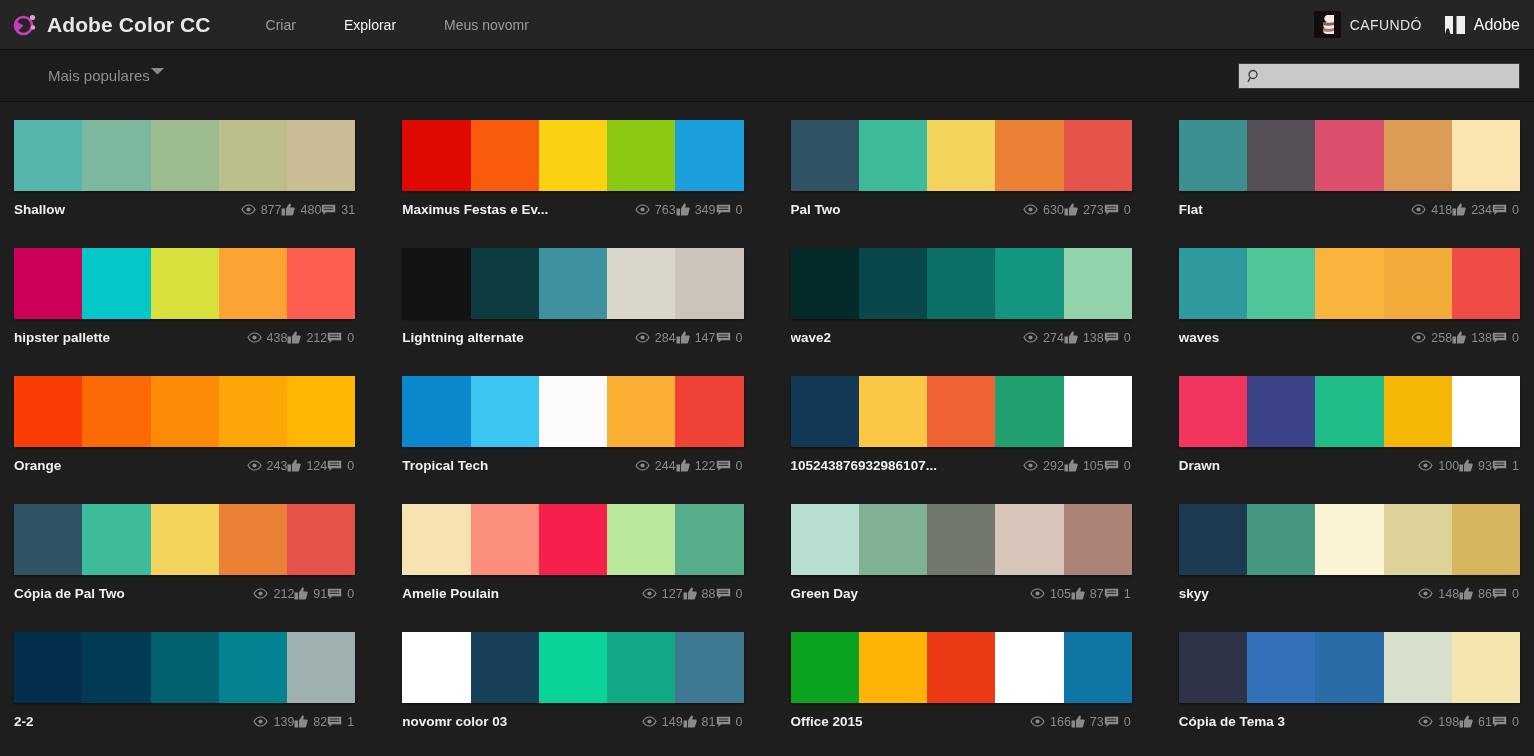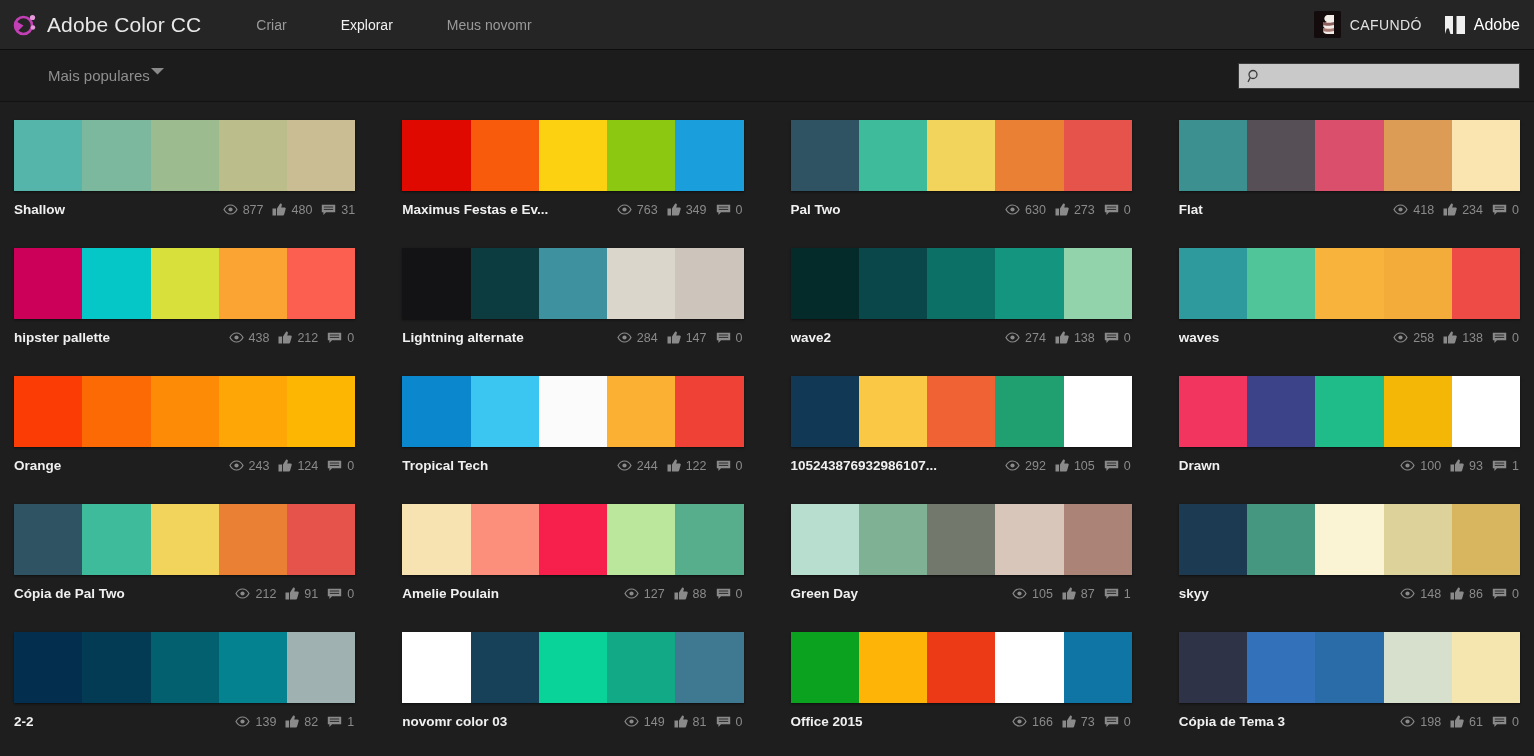--- a/index.html
+++ b/index.html
@@ -26,25 +26,25 @@
   .brand {
     display: flex;
     align-items: center;
     gap: 9px;
     margin-right: 34px;
   }
   .brand-logo { width: 26px; height: 26px; display: block; }
   .brand-title {
     font-size: 21px;
     color: #e8e8e8;
-    font-weight: 400;
+    font-weight: 700;
     letter-spacing: .1px;
     white-space: nowrap;
   }
-  .nav-links { display: flex; align-items: center; gap: 12px; }
+  .nav-links { display: flex; align-items: center; gap: 6px; }
   .nav-link {
     font-size: 14px;
     color: #9a9a9a;
     padding: 6px 21px;
     cursor: pointer;
     white-space: nowrap;
   }
   .nav-link.active { color: #f2f2f2; font-weight: normal; }
 
   .topbar-right {
@@ -165,21 +165,20 @@
     color: #f0f0f0;
     white-space: nowrap;
     overflow: hidden;
     text-overflow: ellipsis;
     max-width: 200px;
   }
   .stats {
     margin-left: auto;
     display: flex;
     align-items: center;
-    gap: 9px;
   }
   .stat {
     display: flex;
     align-items: center;
     gap: 5px;
   }
   .stat-val {
     font-size: 12.5px;
     color: #8a8a8a;
     min-width: 8px;

